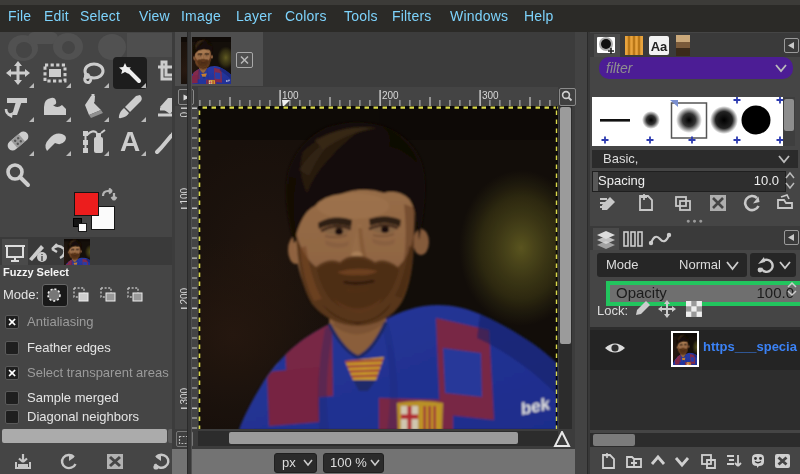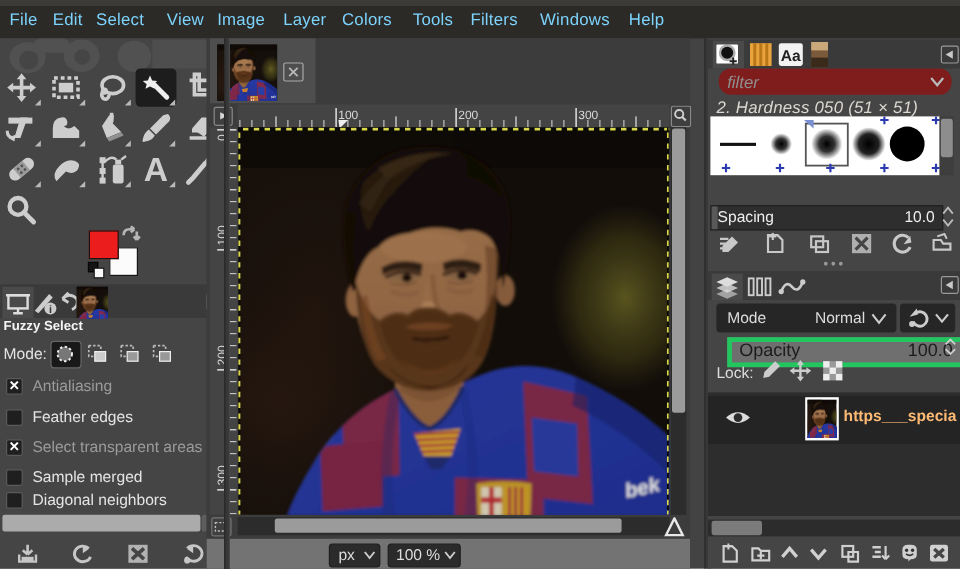--- a/index.html
+++ b/index.html
@@ -41,38 +41,38 @@
 #cimg{left:26px;top:74px;width:360px;height:323px;overflow:hidden}
 #hscr{left:26px;top:399px;width:360px;height:15px;background:#2c2c2c}
 #hscr .th{position:absolute;left:31px;top:1px;width:289px;height:12px;background:#9b9b9b;border-radius:2px}
 #vscr{left:387px;top:74px;width:13px;height:323px;background:#2c2c2c}
 #vscr .th{position:absolute;left:1px;top:1px;width:11px;height:237px;background:#9b9b9b;border-radius:2px}
 #sbar{left:0px;top:417px;width:403px;height:25px;background:#737373;font-size:14px}
 .dd{position:absolute;background:#2b2b2b;border:1px solid #202020;border-radius:3px;color:#dddddd;font-size:13px}
 
 #rcol{left:590px;top:32px;width:210px;height:442px;background:#454545}
 #rcol .tabbar1{left:0;top:1px;width:210px;height:24px;background:#3a3a3a}
-#filter{left:9px;top:25px;width:194px;height:22px;background:#7f1d1d;border-radius:10px;color:#8f8f8f;
+#filter{left:9px;top:25px;width:194px;height:22px;background:#4c1d95;border-radius:10px;color:#8f8f8f;
   font-style:italic;font-size:14px;line-height:22px;padding-left:7px;box-sizing:border-box}
 #bname{left:7px;top:49px;font-size:14px;font-style:italic;color:#ddd9d2;letter-spacing:.2px}
 #bgrid{left:2px;top:65px;width:191px;height:49px;background:#ffffff}
 #bscr{left:193px;top:65px;width:12px;height:49px;background:#3e3e3e}
 #bscr .th{position:absolute;left:1px;top:2px;width:10px;height:32px;background:#8d8d8d;border-radius:2px}
 #basic{left:2px;top:118px;width:206px;height:18px;background:#2b2b2b;color:#dcdcdc;font-size:13px;line-height:18px}
 #spacing{left:2px;top:139px;width:192px;height:19px;background:#2e2e2e;border:1px solid #1f1f1f;color:#eee;font-size:13px;line-height:18px}
 .dots{position:absolute;color:#9a9a9a;font-size:12px;letter-spacing:1px}
 #ltabs{left:0;top:194px;width:210px;height:24px;background:#3a3a3a}
 #mode{left:7px;top:221px;width:150px;height:24px;background:#262626;border-radius:3px;color:#dcdcdc;font-size:13px;line-height:24px}
 #modebtn{left:160px;top:221px;width:46px;height:24px;background:#262626;border-radius:3px}
 #opac{left:16px;top:249px;width:192px;height:17px;background:#6f6f6f;border:4px solid #22c55e;color:#1c1c1c;font-size:15px;line-height:16px}
 #lock{left:7px;top:271px;font-size:13px;color:#dcdcdc}
 #llist{left:0;top:295px;width:210px;height:103px;background:#2d2d2d}
 #lrow{left:0;top:3px;width:210px;height:40px;background:#242424}
 #lthumb{left:81px;top:4px;width:28px;height:36px;background:#fff;padding:2px;box-sizing:border-box;overflow:hidden}
-#lname{left:113px;top:12px;font-size:13px;font-weight:bold;color:#fdba74;white-space:nowrap}
+#lname{left:113px;top:12px;font-size:13px;font-weight:bold;color:#3b82f6;white-space:nowrap}
 #rscr{left:0;top:401px;width:210px;height:14px;background:#2c2c2c}
 #rscr .th{position:absolute;left:3px;top:1px;width:42px;height:12px;background:#7b7b7b;border-radius:2px}
 .divl{position:absolute;top:32px;width:3px;height:442px;background:#383838;border-left:1px solid #2a2a2a;border-right:1px solid #505050}
 </style></head><body>
 <div id="w">
 
 <div class="a" id="menubar">
   <div class="a top"></div>
   <span style="left:8px">File</span>
       <span style="left:44px">Edit</span>
@@ -484,21 +484,20 @@
           </svg></div>
       </div>
   <div class="arrbtn" style="left:194px;top:6px">
         <svg width="9" height="9" viewBox="0 0 9 9" style="display:block;margin:2px auto 0">
           <path d="M7 1 L7 8 L1 4.5 Z" fill="#c9c9c9"></path>
         </svg>
       </div>
   <div class="a" id="filter">filter<svg style="position:absolute;right:6px;top:7px" width="12" height="9">
           <path d="M1 1 L6 7 L11 1" fill="none" stroke="#bbb" stroke-width="1.8"></path>
         </svg></div>
-  <div class="a" id="bname">2. Hardness 050 (51 × 51)</div>
   <div class="a" id="bgrid"><svg width="191" height="49">
           <rect x="8" y="22" width="30" height="2.6" fill="#111"></rect>
           <radialGradient id="sb1">
             <stop offset="0" stop-color="#000"></stop>
             <stop offset=".5" stop-color="#333"></stop>
             <stop offset="1" stop-color="#fff"></stop>
           </radialGradient>
           <radialGradient id="sb2">
             <stop offset="0" stop-color="#000"></stop>
             <stop offset=".6" stop-color="#222"></stop>
@@ -514,20 +513,23 @@
           <path d="M96.5 43 L103.5 43 M100 39.5 L100 46.5" stroke="#2d3bb0" stroke-width="1.8"></path>
           <path d="M141.5 43 L148.5 43 M145 39.5 L145 46.5" stroke="#2d3bb0" stroke-width="1.8"></path>
           <path d="M184.5 43 L191.5 43 M188 39.5 L188 46.5" stroke="#2d3bb0" stroke-width="1.8"></path>
           <path d="M141.5 3 L148.5 3 M145 -0.5 L145 6.5" stroke="#2d3bb0" stroke-width="1.8"></path>
           <path d="M184.5 3 L191.5 3 M188 -0.5 L188 6.5" stroke="#2d3bb0" stroke-width="1.8"></path>
           <path d="M78 3 L86 3 L86 10 Z" fill="#7a8fd0"></path>
         </svg></div>
   <div class="a" id="bscr">
         <div class="th"></div>
       </div>
+  <div class="a" id="basic"><span style="margin-left:11px">Basic,</span><svg style="position:absolute;right:8px;top:5px" width="12" height="9">
+          <path d="M1 1 L6 7 L11 1" fill="none" stroke="#bbb" stroke-width="1.8"></path>
+        </svg></div>
   <div class="a" id="spacing"><div style="position:absolute;left:0;top:0;width:5px;height:100%;background:#585858"></div><span style="margin-left:5px">Spacing</span><span style="position:absolute;right:6px">10.0</span></div>
   <div class="a" style="left:194px;top:139px;width:12px;height:19px">
     <svg width="12" height="19">
           <path d="M2 7 L6 2 L10 7" fill="none" stroke="#bbb" stroke-width="1.5"></path>
           <path d="M2 12 L6 17 L10 12" fill="none" stroke="#bbb" stroke-width="1.5"></path>
         </svg></div>
   <div id="bbtns">
         <div class="a" style="left:8px;top:162px;width:20px;height:18px"><svg width="20" height="18">
             <path d="M12 3 L17 8 L9 16 L4 16 L4 11 Z" fill="#c8c8c8"></path>
             <path d="M2 5 L9 5 M2 9 L7 9 M2 13 L5 13" stroke="#c8c8c8" stroke-width="1.8"></path>

